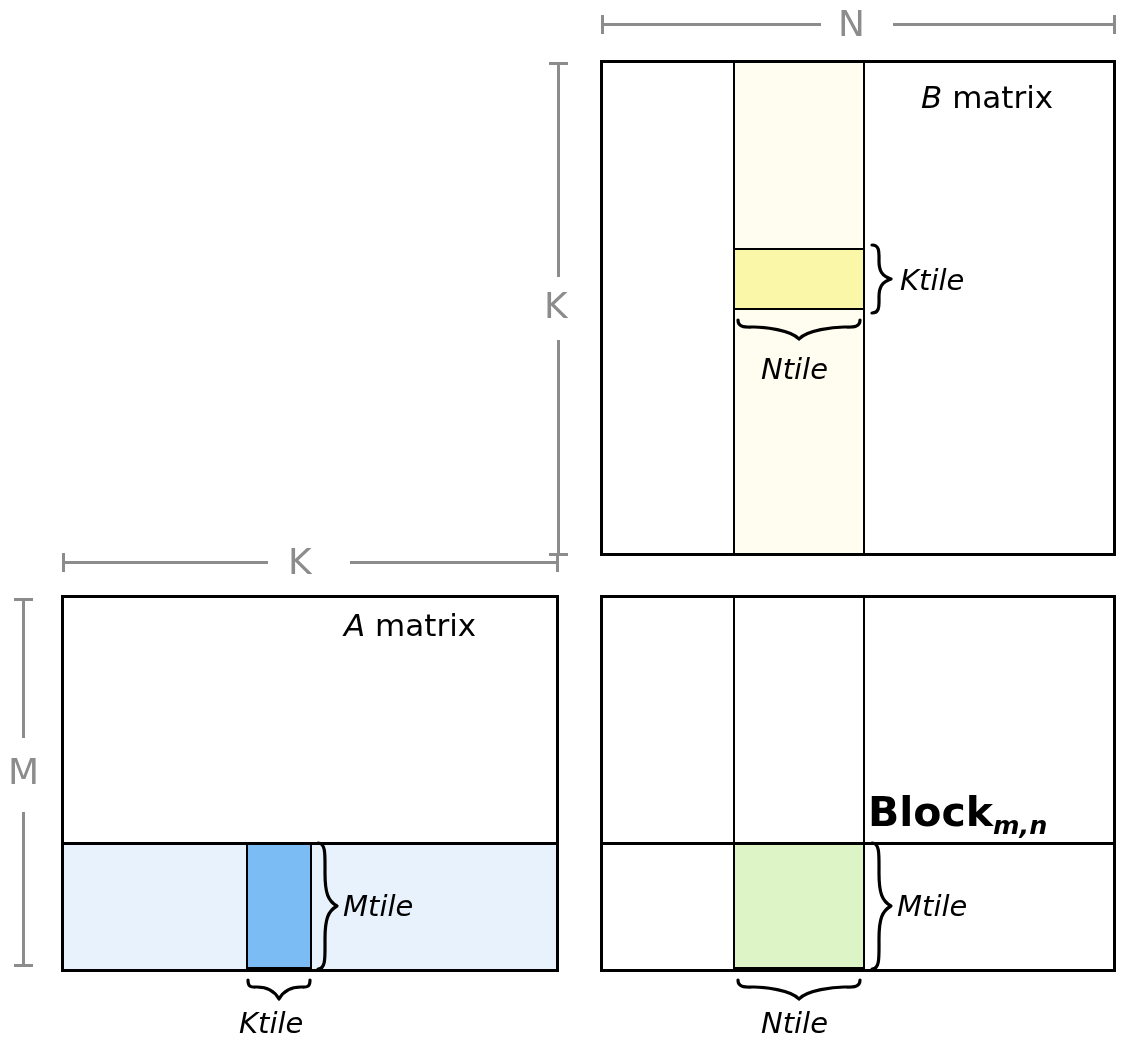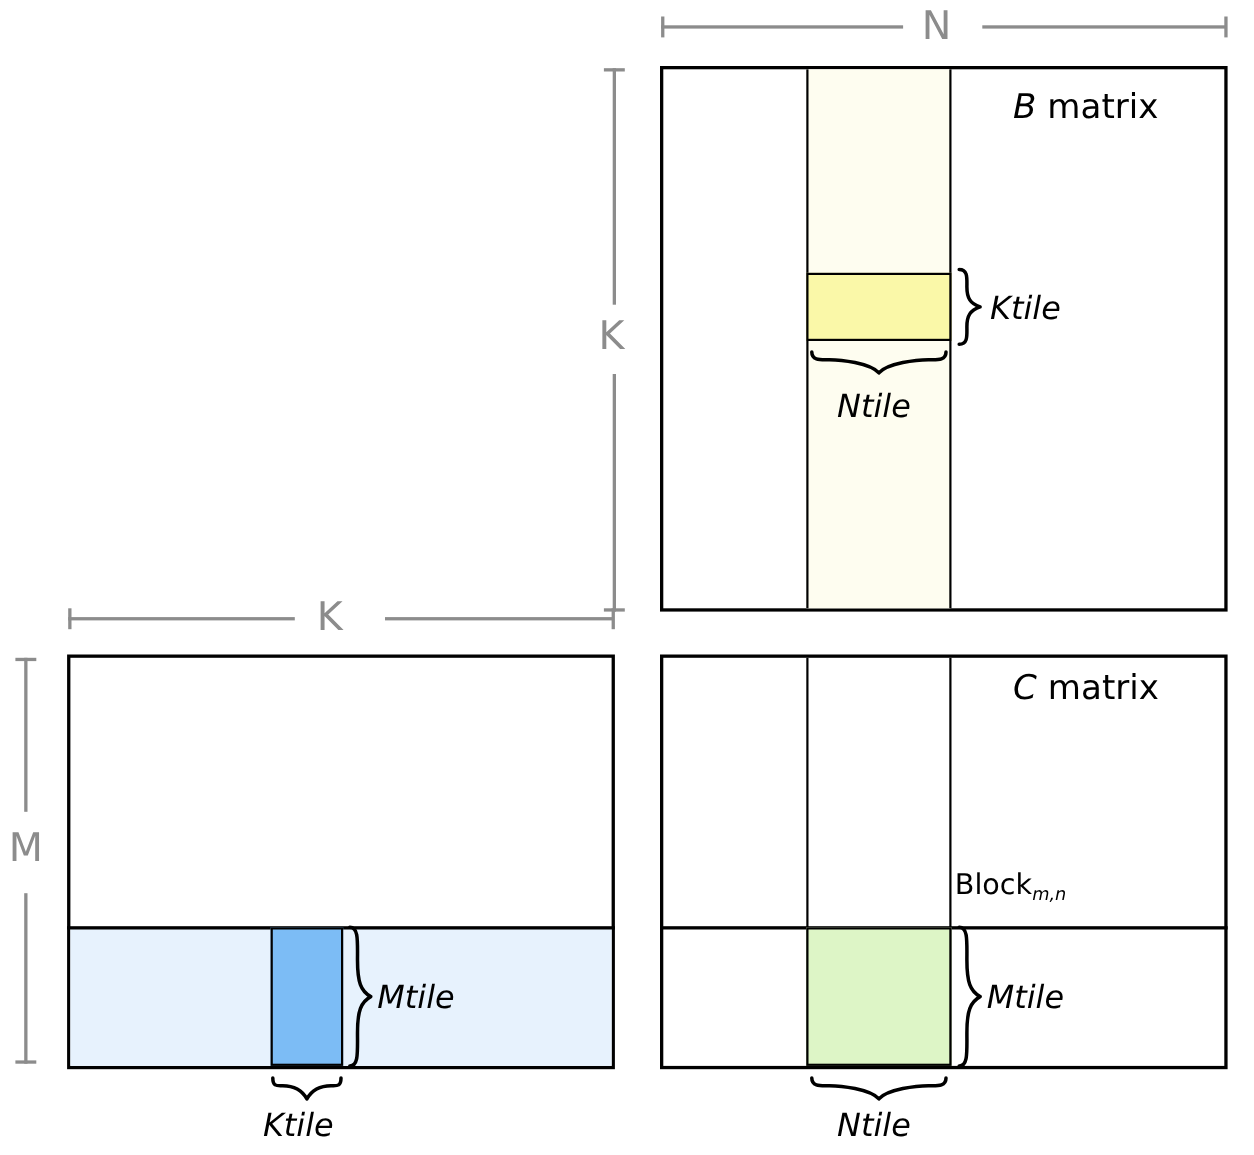--- a/index.html
+++ b/index.html
@@ -98,24 +98,25 @@
   .tile-label {
     position: absolute;
     font-style: italic;
     font-size: 29px;
     line-height: 1;
     white-space: nowrap;
     color: #000000;
   }
   .block-label {
     position: absolute;
-    font-size: 26px;
-    line-height: 1;
-    white-space: nowrap;
-    color: #000;
+    font-size: 41px;
+    line-height: 1;
+    white-space: nowrap;
+    color: #000;
+    font-weight: bold;
   }
   .block-label sub {
     font-style: italic;
     font-size: 0.62em;
     vertical-align: baseline;
     position: relative;
     top: 0.30em;
   }
 </style>
 </head>
@@ -177,20 +178,23 @@
 
   <div class="matrix-box" style="left:61px; top:595px; width:498px; height:377px;">
 
     <div class="strip" style="left:0px; top:245px; width:492px; height:126px; background:#e7f2fd;"></div>
 
     <div class="divider-h" style="left:-3px; top:244px; width:498px;"></div>
 
     <div class="tile" style="left:182px; top:245px; width:66px; height:126px; background:#7cbcf5;"></div>
   </div>
 
+  <div class="matrix-label" style="left:344px; top:610px;">
+    <span class="mvar">A</span><span> matrix</span>
+  </div>
 
   <div class="brace-r" style="left:315px; top:841px;">
     <svg width="26" height="130" viewBox="0 0 26 130" fill="none" xmlns="http://www.w3.org/2000/svg">
       <path d="M3 2 C11 2 10 14 10 32 C10 52 13 60 22 65 C13 70 10 78 10 98 C10 116 11 128 3 128" stroke="#000" stroke-width="3.2" stroke-linecap="round" stroke-linejoin="round" fill="none"></path>
     </svg>
   </div>
   <div class="tile-label" style="left:343px; top:892px;">Mtile</div>
 
   <div class="brace-d" style="left:246px; top:977px;">
     <svg width="66" height="26" viewBox="0 0 66 26" fill="none" xmlns="http://www.w3.org/2000/svg">
@@ -202,23 +206,20 @@
   <div class="matrix-box" style="left:600px; top:595px; width:516px; height:377px;">
 
     <div class="divider-v" style="left:130px; top:0px; height:371px;"></div>
     <div class="divider-v" style="left:260px; top:0px; height:371px;"></div>
 
     <div class="divider-h" style="left:-3px; top:244px; width:516px;"></div>
 
     <div class="tile" style="left:130px; top:245px; width:132px; height:126px; background:#ddf5c6;"></div>
   </div>
 
-  <div class="matrix-label" style="left:921px; top:610px;">
-    <span class="mvar">C</span><span> matrix</span>
-  </div>
 
   <div class="block-label" style="left:868px; top:792px;">
     <span>Block</span><sub>m,n</sub>
   </div>
 
   <div class="brace-r" style="left:869px; top:841px;">
     <svg width="26" height="130" viewBox="0 0 26 130" fill="none" xmlns="http://www.w3.org/2000/svg">
       <path d="M3 2 C11 2 10 14 10 32 C10 52 13 60 22 65 C13 70 10 78 10 98 C10 116 11 128 3 128" stroke="#000" stroke-width="3.2" stroke-linecap="round" stroke-linejoin="round" fill="none"></path>
     </svg>
   </div>

